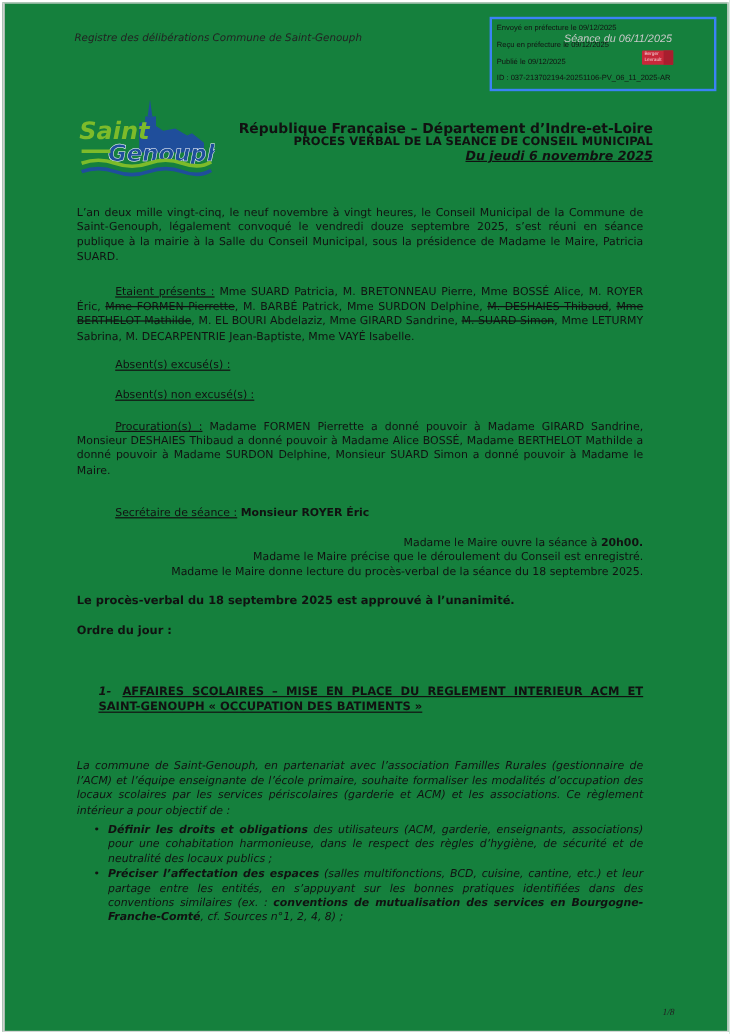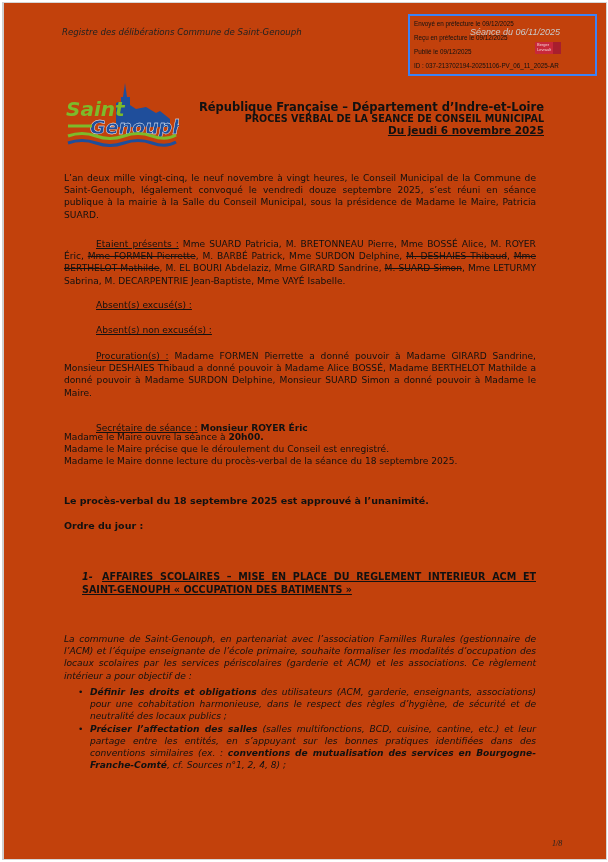--- a/index.html
+++ b/index.html
@@ -1,29 +1,29 @@
 <!DOCTYPE html>
 <html><head>
 <meta charset="utf-8">
 <style>
   html, body { margin: 0; padding: 0; background: #ffffff; }
   body { width: 608px; height: 862px; position: relative; overflow: hidden; font-family: "DejaVu Sans", "Liberation Sans", sans-serif; color: #111; }
-  .page { position: absolute; left: 2px; top: 2px; width: 602px; height: 856px; border: 1px solid #d6d6d6; border-left: 2px solid #d0d0d0; background: #c2410c; }
+  .page { position: absolute; left: 2px; top: 2px; width: 602px; height: 856px; border: 1px solid #d6d6d6; border-left: 2px solid #d0d0d0; background: #15803d; }
   .register { position: absolute; left: 58px; top: 24px; font-size: 8.6px; font-style: italic; color: #222; }
   .stamp { position: absolute; left: 404px; top: 11px; width: 185px; height: 58px; border: 2px solid #3b82f6; font-family: "Liberation Sans", sans-serif; font-size: 6.3px; color: #111; }
   .stamp .line { position: absolute; left: 4px; }
   .stamp .watermark { position: absolute; left: 60px; top: 11px; font-size: 9px; font-style: italic; color: #c9c9c9; }
   .stamp .badge { position: absolute; left: 125px; top: 26px; width: 26px; height: 12px; background: #c8283a; border-radius: 1px; font-size: 4px; color: #f4d0d4; line-height: 5px; padding-left: 2px; box-sizing: border-box; }
   .stamp .badge::after { content: ""; position: absolute; right: 0; top: 0; width: 8px; height: 12px; background: #a81e2e; }
 
   .logo { position: absolute; left: 60px; top: 80px; width: 115px; height: 65px; }
   .hdr { position: absolute; right: 62px; text-align: right; font-weight: bold; }
   .hdr1 { top: 97px; font-size: 11.5px; }
   .hdr2 { top: 110px; font-size: 9.6px; }
-  .hdr3 { top: 121px; font-size: 10.5px; text-decoration: underline; }
+  .hdr3 { top: 121px; font-size: 10.5px; font-style: italic; text-decoration: underline; }
 
   .p { position: absolute; left: 60px; width: 472px; font-size: 9.1px; line-height: 12.2px; text-align: justify; }
   .u { text-decoration: underline; padding-left: 32px; }
   .s { text-decoration: line-through; }
   .b { font-weight: bold; }
   .i { font-style: italic; }
 
   .item-title { position: absolute; left: 78px; width: 454px; top: 567px; font-size: 9.6px; line-height: 13px; font-weight: bold; text-align: justify; }
   .item-title .num { font-style: italic; text-decoration: none; display: inline-block; width: 20px; }
   .item-title .t { text-decoration: underline; }
@@ -80,21 +80,21 @@
     <span>Madame FORMEN Pierrette a donné pouvoir à Madame GIRARD Sandrine, Monsieur DESHAIES Thibaud a donné pouvoir à Madame Alice BOSSÉ, Madame BERTHELOT Mathilde a donné pouvoir à Madame SURDON Delphine, Monsieur SUARD Simon a donné pouvoir à Madame le Maire.</span>
   </div>
 
   <div class="p u" style="top:321px">Absent(s) non excusé(s) :</div>
 
   <div class="p" style="top:419px">
     <span class="u">Secrétaire de séance :</span>
     <span class="b">Monsieur ROYER Éric</span>
   </div>
 
-  <div class="p" style="top:428px; text-align:left">
+  <div class="p" style="top:444px; text-align:right">
     <div><span>Madame le Maire ouvre la séance à </span><span class="b">20h00.</span></div>
     <div>Madame le Maire précise que le déroulement du Conseil est enregistré.</div>
     <div>Madame le Maire donne lecture du procès-verbal de la séance du 18 septembre 2025.</div>
   </div>
 
   <div class="p b" style="top:492px; font-size:9.5px">Le procès-verbal du 18 septembre 2025 est approuvé à l’unanimité.</div>
 
   <div class="p b" style="top:517px; font-size:9.5px">Ordre du jour :</div>
 
   <div class="item-title">
@@ -104,18 +104,18 @@
 
   <div class="p i" style="top:630px">La commune de Saint-Genouph, en partenariat avec l’association Familles Rurales (gestionnaire de l’ACM) et l’équipe enseignante de l’école primaire, souhaite formaliser les modalités d’occupation des locaux scolaires par les services périscolaires (garderie et ACM) et les associations. Ce règlement intérieur a pour objectif de :</div>
 
   <div class="bullets">
     <div class="li">
       <span class="dot">•</span>
       <span class="b">Définir les droits et obligations</span><span> des utilisateurs (ACM, garderie, enseignants, associations) pour une cohabitation harmonieuse, dans le respect des règles d’hygiène, de sécurité et de neutralité des locaux publics ;</span>
     </div>
     <div class="li">
       <span class="dot">•</span>
-      <span class="b">Préciser l’affectation des salles</span><span> (salles multifonctions, BCD, cuisine, cantine, etc.) et leur partage entre les entités, en s’appuyant sur les bonnes pratiques identifiées dans des conventions similaires (ex. : </span><span class="b">conventions de mutualisation des services en Bourgogne-Franche-Comté</span><span>, cf. Sources n°1, 2, 4, 8) ;</span>
+      <span class="b">Préciser l’affectation des espaces</span><span> (salles multifonctions, BCD, cuisine, cantine, etc.) et leur partage entre les entités, en s’appuyant sur les bonnes pratiques identifiées dans des conventions similaires (ex. : </span><span class="b">conventions de mutualisation des services en Bourgogne-Franche-Comté</span><span>, cf. Sources n°1, 2, 4, 8) ;</span>
     </div>
   </div>
 
   <div class="pagenum">1/8</div>
 </div>
 
 </body></html>

